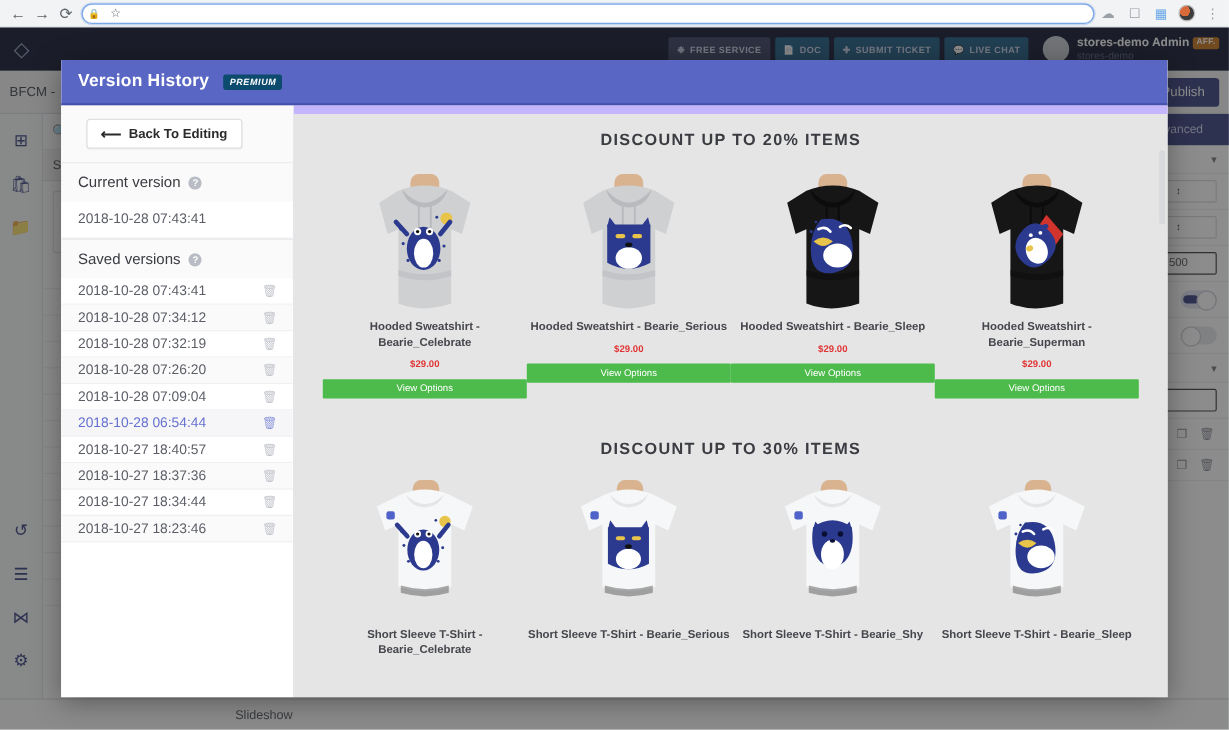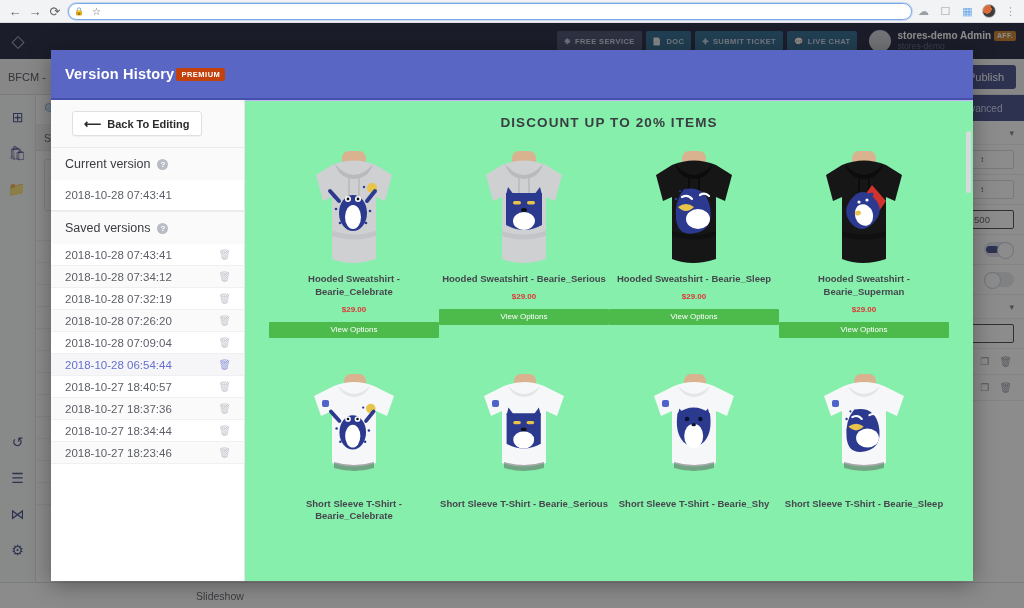--- a/index.html
+++ b/index.html
@@ -148,27 +148,27 @@
     background: rgba(35,35,35,0.52);
   }
 
   
   .modal {
     position: absolute; top: 50px; left: 51px; width: 922px; height: 531px;
     background: #fff; box-shadow: 0 4px 22px rgba(0,0,0,.35);
     display: flex; flex-direction: column; overflow: hidden;
   }
   .modal-header {
-    height: 50px; background: #5a66c4; border-bottom: 2px solid #4550ab;
+    height: 38px; background: #5a66c4; border-bottom: 2px solid #4550ab;
     display: flex; align-items: center; padding: 0 14px; flex: none;
   }
   .modal-title { font-size: 14.5px; color: #fff; font-weight: bold; letter-spacing: .2px; }
   .premium-badge {
-    background: #c2410c; color: #fff; font-size: 7.5px; font-weight: bold;
-    letter-spacing: .5px; padding: 2px 5px; border-radius: 2px; margin-left: 2px;
+    background: #0c4a6e; color: #fff; font-size: 7.5px; font-weight: bold;
+    letter-spacing: .5px; padding: 2px 5px; border-radius: 2px; margin-left: 12px; font-style: italic;
   }
   .modal-body { flex: 1; display: flex; min-height: 0; }
 
   
   .vh-left {
     width: 194px; flex: none; background: #fafafa;
     border-right: 1px solid #e5e6ea; display: flex; flex-direction: column;
   }
   .vh-toolbar { height: 47px; display: flex; align-items: center; padding-left: 21px; background: #fafafa; }
   .back-btn {
@@ -208,22 +208,22 @@
   .vh-right { flex: 1; display: flex; flex-direction: column; min-width: 0; position: relative; }
   .vh-actionbar {
     height: 47px; display: flex; align-items: center; justify-content: flex-end;
     padding-right: 17px; background: #fff;
   }
   .restore-btn {
     height: 26px; padding: 0 14px; background: #5a66c4; color: #fff;
     font-size: 11.5px; border-radius: 3px; display: flex; align-items: center;
   }
   .preview {
-    flex: 1; background: #86efac; overflow: hidden; position: relative;
-    border-top: 1px solid #c4b5fd;
+    flex: 1; background: #e5e5e5; overflow: hidden; position: relative;
+    border-top: 7px solid #c4b5fd;
   }
   .pv-inner { padding: 14px 0 0; }
   .pv-heading {
     text-align: center; font-size: 13.5px; font-weight: bold; color: #3a3c42;
     letter-spacing: 1.1px; margin-bottom: 17px;
   }
   .pv-grid { display: flex; padding: 0 24px; }
   .pv-card { flex: 1; display: flex; flex-direction: column; align-items: center; min-width: 0; }
   .pv-imgwrap {
     width: 100%; height: 118px; display: flex; align-items: flex-end; justify-content: center;
@@ -563,20 +563,21 @@
       <ellipse cx="20" cy="34" rx="3" ry="2.4" fill="#e8c44a" transform="rotate(-18 20 34)"></ellipse>
                     </g>
     </svg>
                 </div>
                 <div class="pv-name">Hooded Sweatshirt - Bearie_Superman</div>
                 <div class="pv-price">$29.00</div>
                 <div class="pv-btn">View Options</div>
               </div>
             </div>
             <div class="pv-sep"></div>
+            <div class="pv-heading">DISCOUNT UP TO 30% ITEMS</div>
             <div class="pv-grid">
               <div class="pv-card">
                 <div class="pv-imgwrap">
                   <svg class="garment" width="108" height="116" viewBox="0 0 108 116">
     <rect x="44" y="0" width="22" height="16" rx="7" fill="#d9b38f"></rect>
     <path d="M34 12 q20 -8 40 0 l20 10 l-7 20 l-11 -5 l0 52 q-22 7 -44 0 l0 -52 l-11 5 l-7 -20 z" fill="#f6f7f8"></path>
     <path d="M38 12 q16 16 32 0 q-4 10 -16 11 q-12 -1 -16 -11 z" fill="#e3e5e7"></path>
     <rect x="22" y="26" width="7" height="7" rx="2" fill="#4f63c8"></rect>
     <path d="M34 88 q20 6 40 0 l0 6 q-20 6 -40 0 z" fill="#5a5a5a" opacity=".5"></path>
     <g transform="translate(29,26) scale(0.95)">

